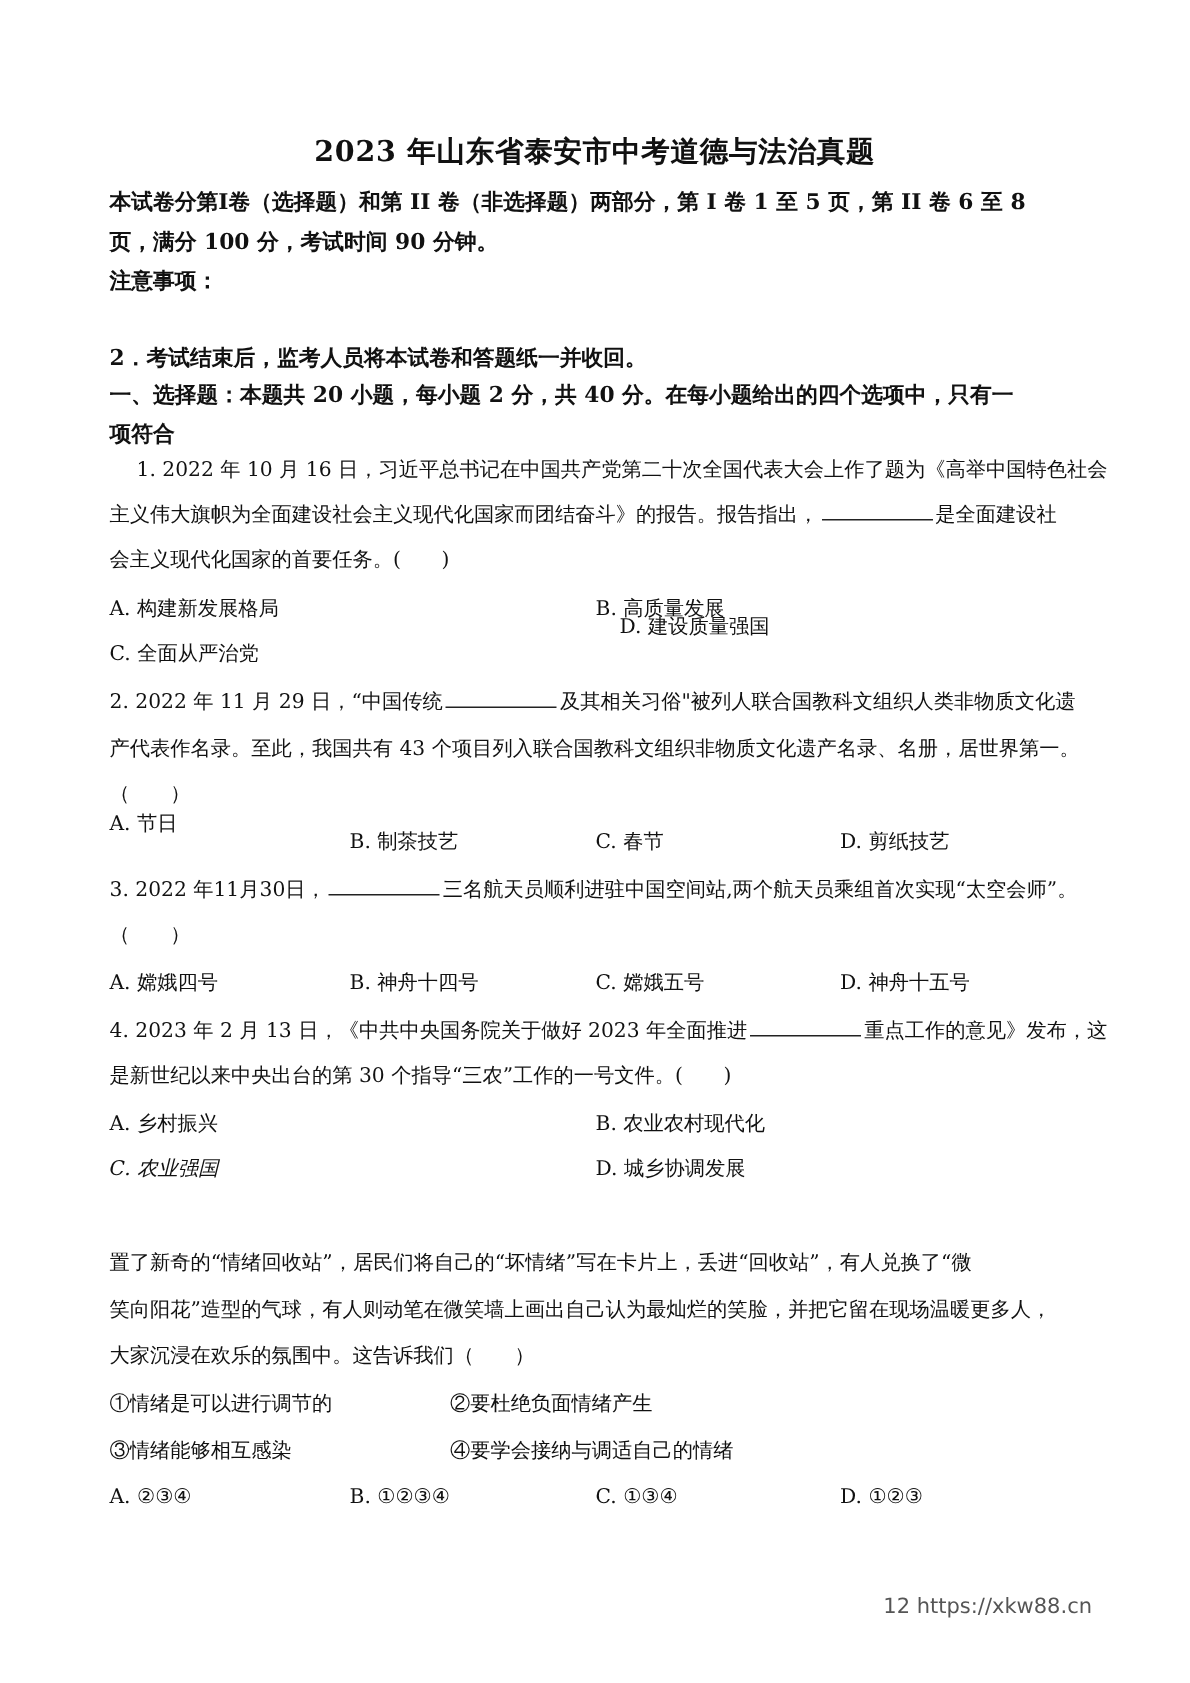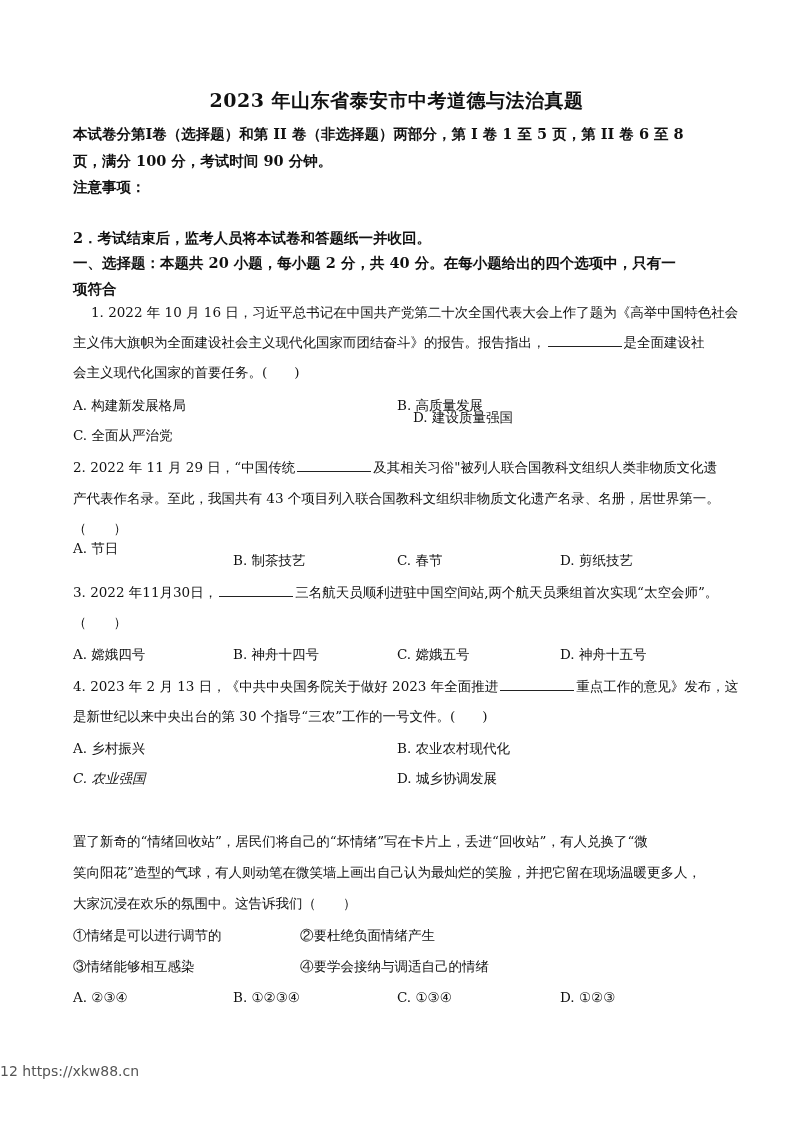--- a/index.html
+++ b/index.html
@@ -5,21 +5,21 @@
     html, body { margin: 0; padding: 0; background: #ffffff; }
     body { width: 793px; height: 1122px; position: relative; overflow: hidden; color: #111; }
     .page { position: absolute; left: 0; top: 0; width: 793px; height: 1122px; }
     .title { position: absolute; left: 0; width: 793px; top: 88px; text-align: center;
              font-family: "DejaVu Serif", "Liberation Serif", serif; font-weight: bold; font-size: 19px; letter-spacing: 0.5px; }
     .line { position: absolute; left: 73px; white-space: nowrap; }
     .bold { font-family: "DejaVu Serif", "Liberation Serif", serif; font-weight: bold; font-size: 14.5px; }
     .reg { font-family: "DejaVu Serif", "Liberation Serif", serif; font-size: 13.5px; }
     .blank { display: inline-block; width: 74px; border-bottom: 1px solid #222; height: 1px; vertical-align: baseline; margin: 0 2px; }
     .opt { position: absolute; white-space: nowrap; font-family: "DejaVu Serif", "Liberation Serif", serif; font-size: 13.5px; }
-    .footer { position: absolute; left: 0; width: 728px; top: 1063px; text-align: left;
+    .footer { position: absolute; left: 0; width: 728px; top: 1063px; text-align: right;
               font-family: "DejaVu Sans", "Liberation Sans", sans-serif; font-size: 14px; color: #555; }
   </style>
 </head>
 <body>
 
 <div class="page">
 
   <div class="title">2023 年山东省泰安市中考道德与法治真题</div>
 
   <div class="line bold" style="top:125px;">本试卷分第Ⅰ卷（选择题）和第 II 卷（非选择题）两部分，第 I 卷 1 至 5 页，第 II 卷 6 至 8</div>

